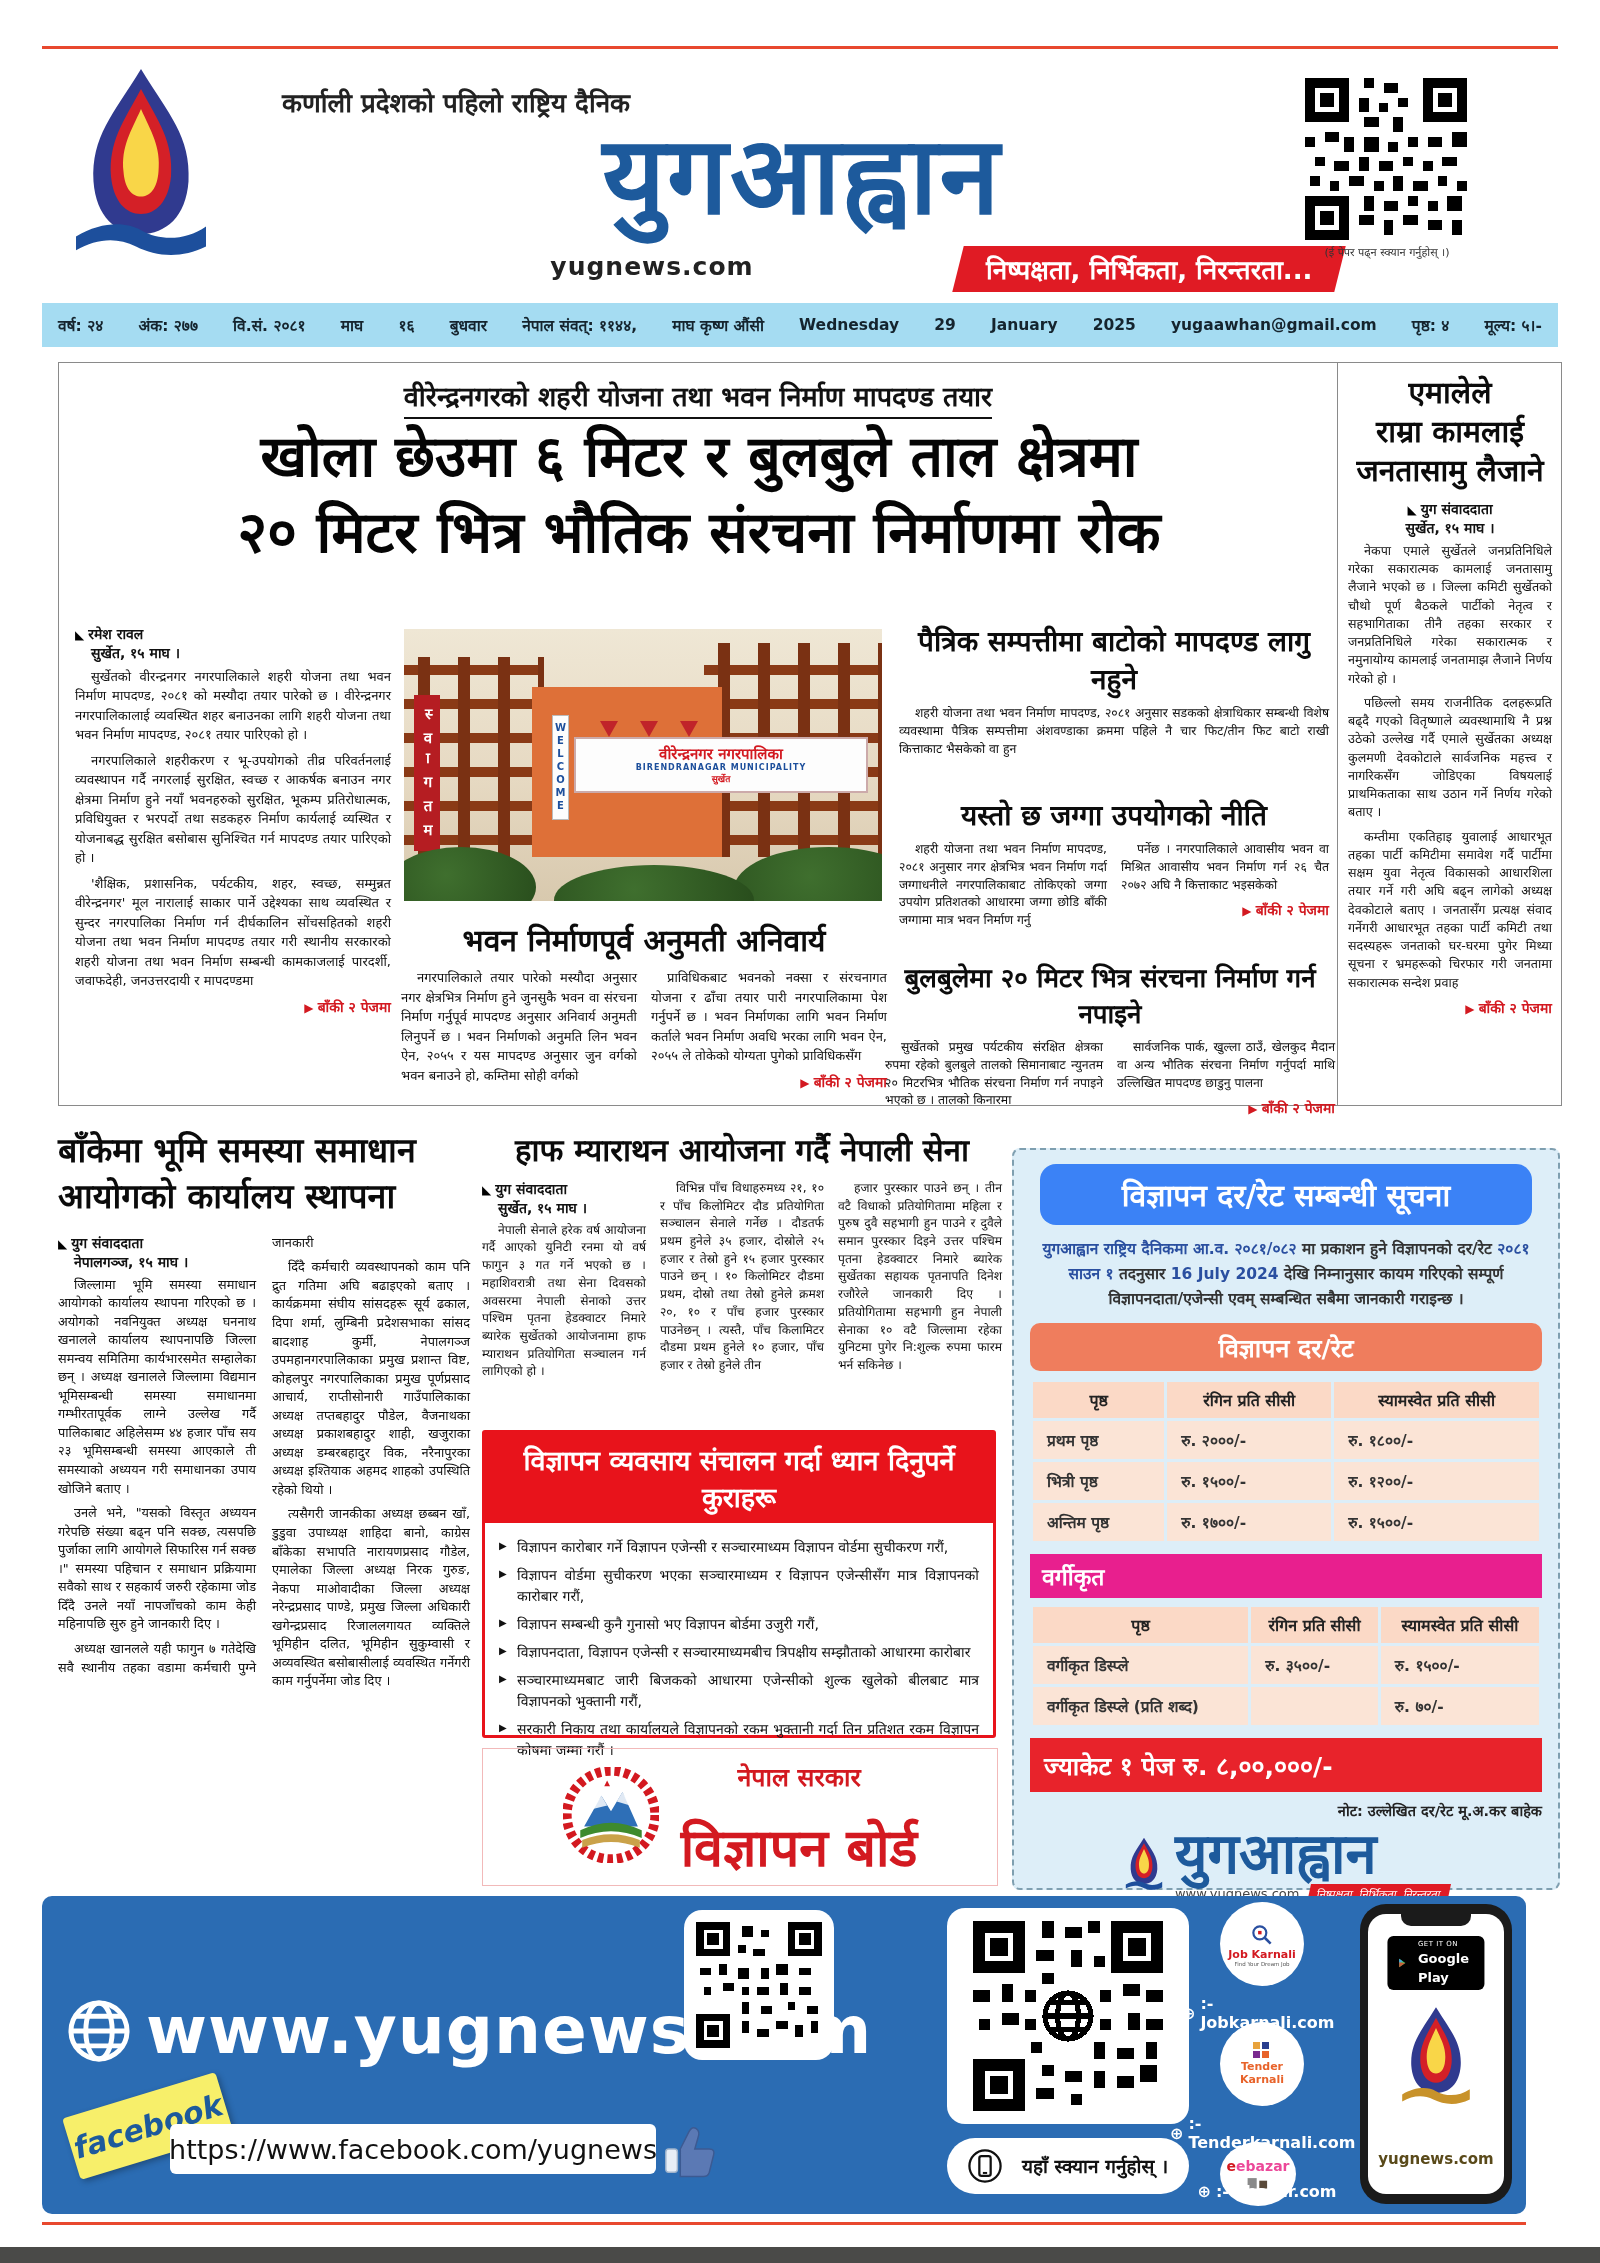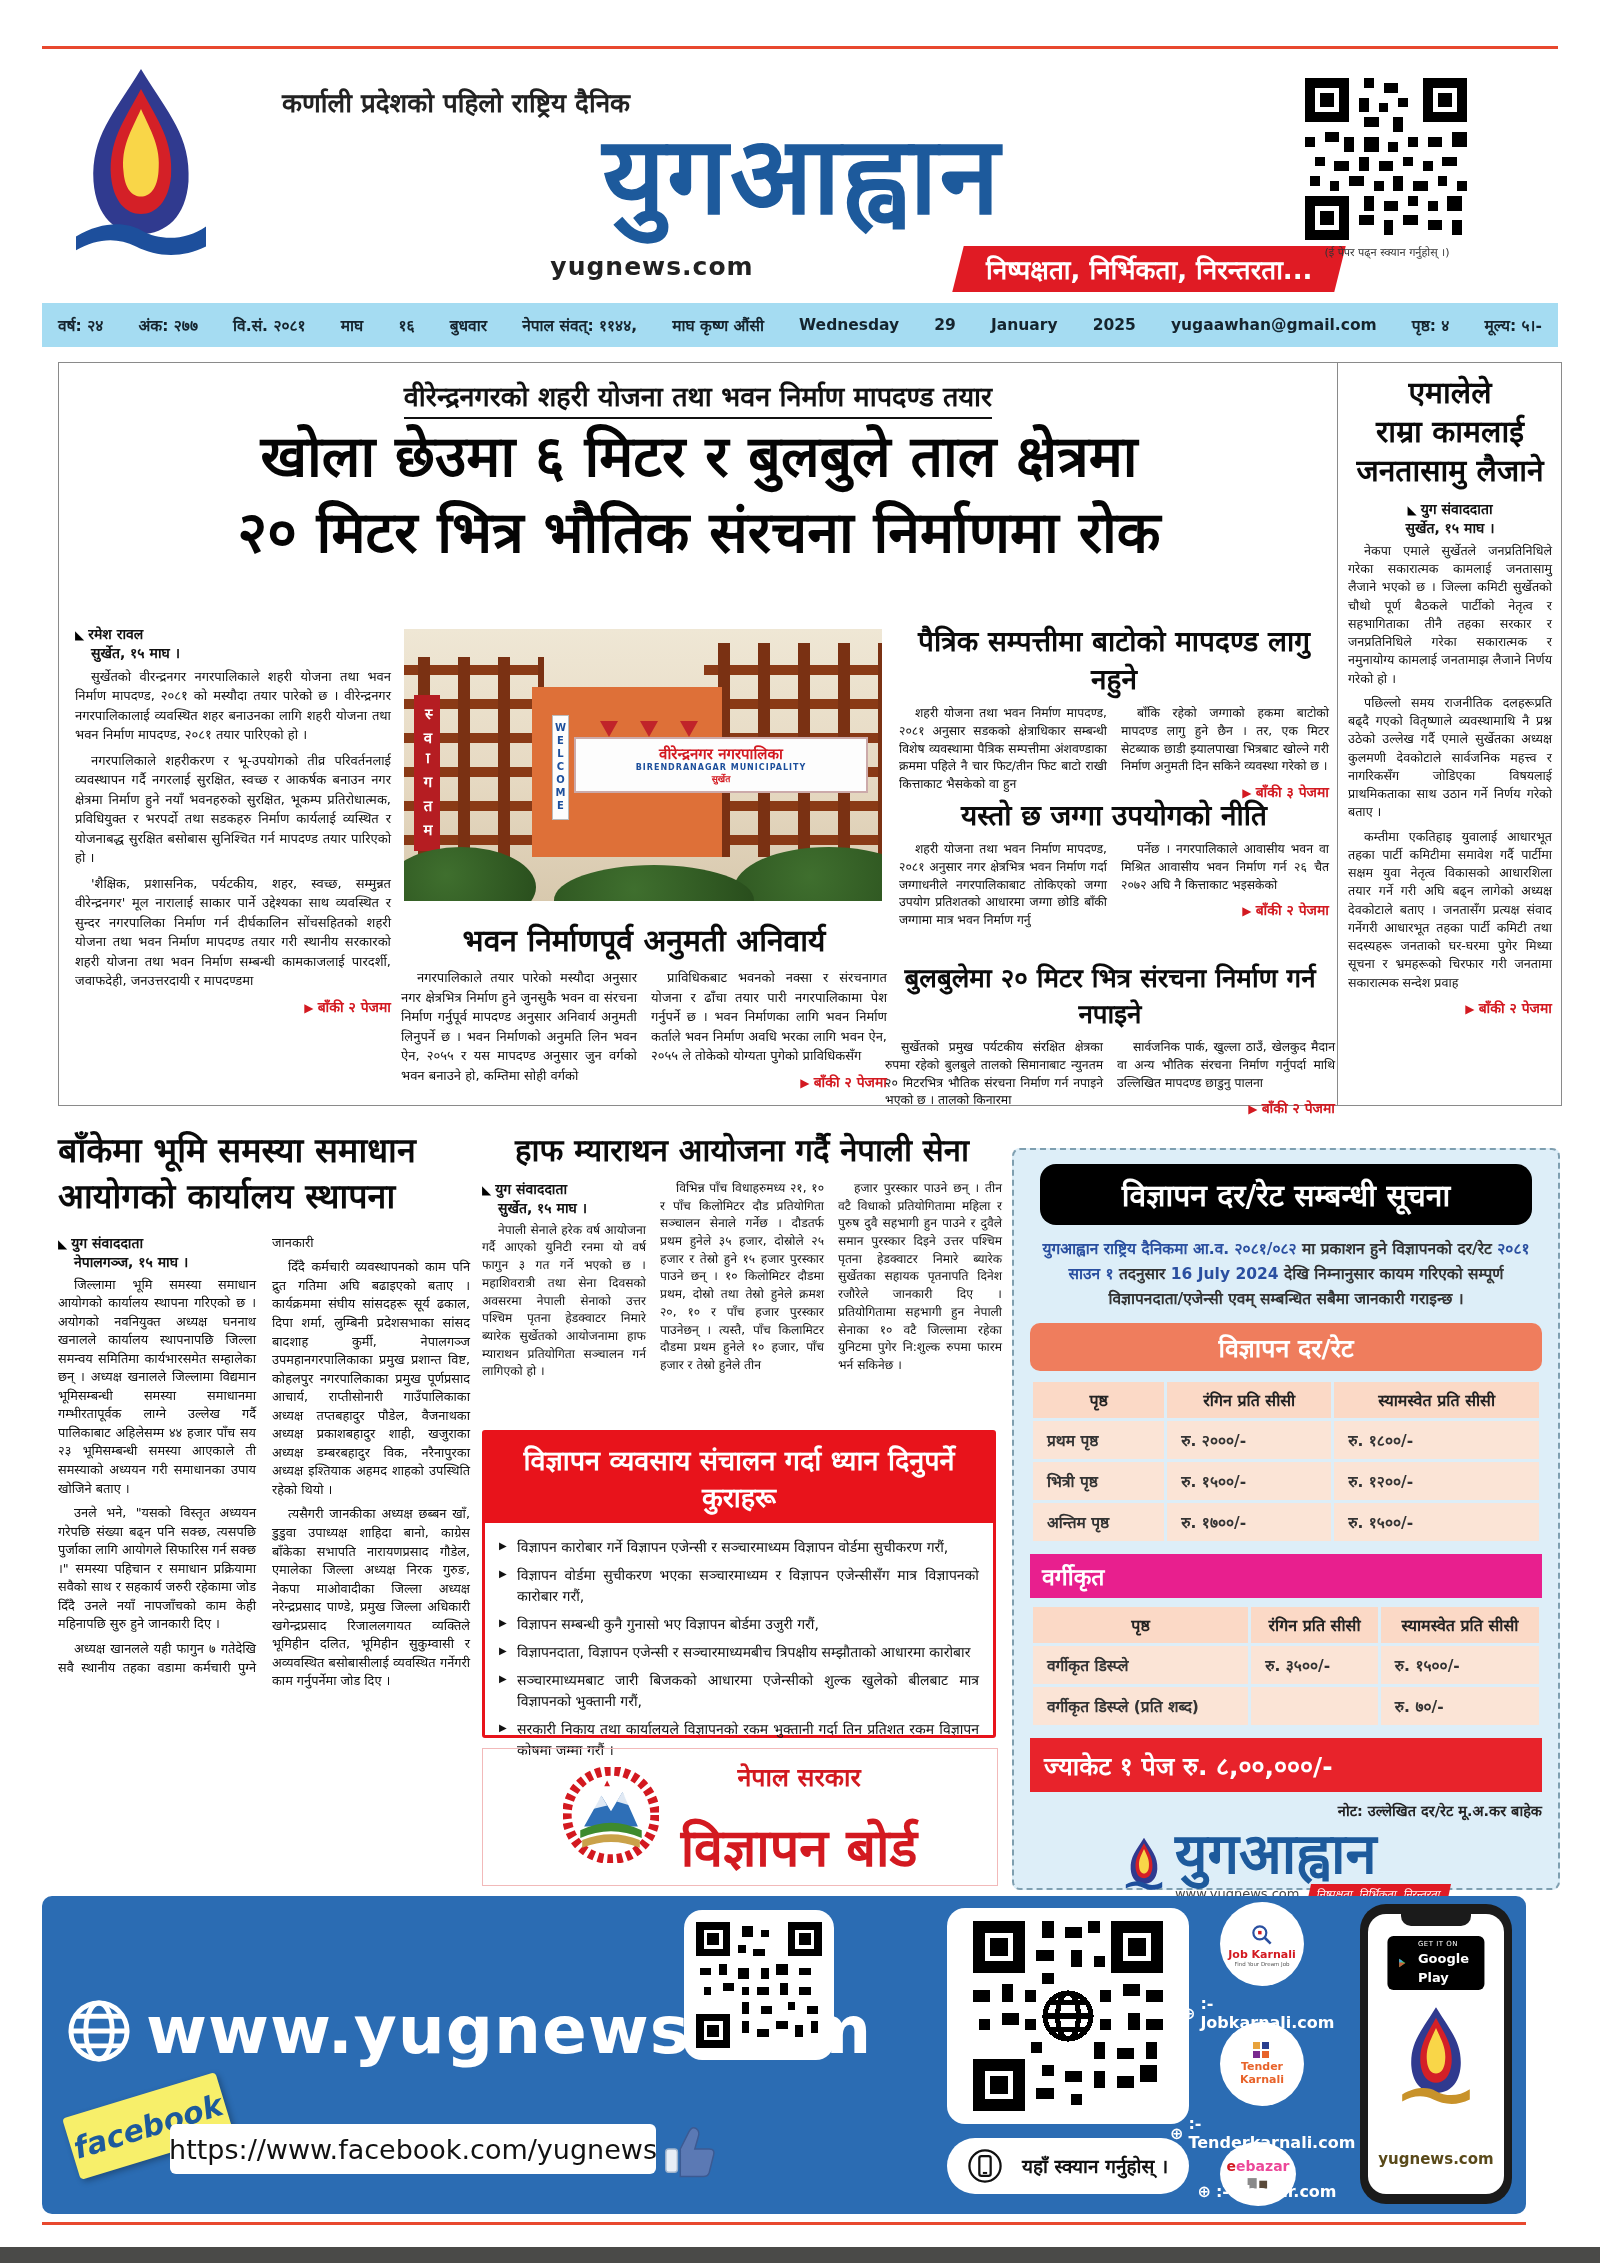--- a/index.html
+++ b/index.html
@@ -54,21 +54,21 @@
   .notice{border:3px solid #e8131b;border-radius:3px;background:#fff;}
   .notice-head{background:#e8131b;color:#fff;font-weight:bold;font-size:27px;
                text-align:center;padding:8px 4px;}
   .notice ul{list-style:none;margin:14px 14px;padding:0;font-size:14px;line-height:1.5;}
   .notice li{padding-left:18px;position:relative;margin-bottom:7px;text-align:justify;}
   .notice li::before{content:"▶";position:absolute;left:0;top:1px;font-size:10px;color:#111;}
   .govt-line1{color:#d31920;font-weight:bold;font-size:25px;text-align:center;}
   .govt-line2{color:#d31920;font-weight:bold;font-size:52px;text-align:center;line-height:1.05;margin-top:28px;}
   
   .adbox{border:2px dashed #7f9fb0;border-radius:8px;background:#ddeef8;padding:12px 16px;box-sizing:border-box;}
-  .ad-head{background:#000000;color:#fff;font-weight:bold;font-size:30px;text-align:center;
+  .ad-head{background:#3b82f6;color:#fff;font-weight:bold;font-size:30px;text-align:center;
            border-radius:16px;padding:10px 6px;margin:2px 10px 12px 10px;}
   .ad-intro{font-size:15.5px;font-weight:bold;line-height:1.6;color:#333;text-align:center;}
   .ad-intro .blue{color:#2a4fa0;}
   .rate-head{background:#ef7d5d;color:#fff;font-weight:bold;font-size:25px;text-align:center;
              border-radius:10px;padding:7px 0;margin:12px 0 8px 0;}
   table.rates{width:100%;border-collapse:separate;border-spacing:3px;}
   table.rates th{background:#fbd9c6;font-size:16px;padding:7px 4px;color:#222;}
   table.rates td{background:#fbe4d6;font-size:15.5px;font-weight:bold;color:#333;padding:8px 4px 8px 14px;}
   .class-head{background:#e81f8e;color:#fff;font-weight:bold;font-size:23px;
               padding:6px 12px;margin:10px 0 6px 0;}
@@ -210,24 +210,20 @@
         </div>
       </div>
     </div>
 
     <div class="abs" style="left:840px;top:258px;width:430px;">
       <div class="sub-head" style="font-size:28px;">पैत्रिक सम्पत्तीमा बाटोको मापदण्ड लागु नहुने</div>
       <div class="twocol">
         <div class="body12 indent">
             <p>शहरी योजना तथा भवन निर्माण मापदण्ड, २०८१ अनुसार सडकको क्षेत्राधिकार सम्बन्धी विशेष व्यवस्थामा पैत्रिक सम्पत्तीमा अंशवण्डाका क्रममा पहिले नै चार फिट/तीन फिट बाटो राखी कित्ताकाट भैसकेको वा हुन</p>
           </div>
-        <div class="body12 indent">
-          <p>बाँकि रहेको जग्गाको हकमा बाटोको मापदण्ड लागु हुने छैन । तर, एक मिटर सेटब्याक छाडी झ्यालपाखा भित्रबाट खोल्ने गरी निर्माण अनुमती दिन सकिने व्यवस्था गरेको छ ।</p>
-          <div class="more">बाँकी ३ पेजमा</div>
-        </div>
       </div>
     </div>
 
     <div class="abs" style="left:840px;top:432px;width:430px;">
       <div class="sub-head" style="font-size:28px;">यस्तो छ जग्गा उपयोगको नीति</div>
       <div class="twocol">
         <div class="body12 indent">
             <p>शहरी योजना तथा भवन निर्माण मापदण्ड, २०८१ अनुसार नगर क्षेत्रभित्र भवन निर्माण गर्दा जग्गाधनीले नगरपालिकाबाट तोकिएको जग्गा उपयोग प्रतिशतको आधारमा जग्गा छोडि बाँकी जग्गामा मात्र भवन निर्माण गर्नु</p>
           </div>
         <div class="body12 indent">

